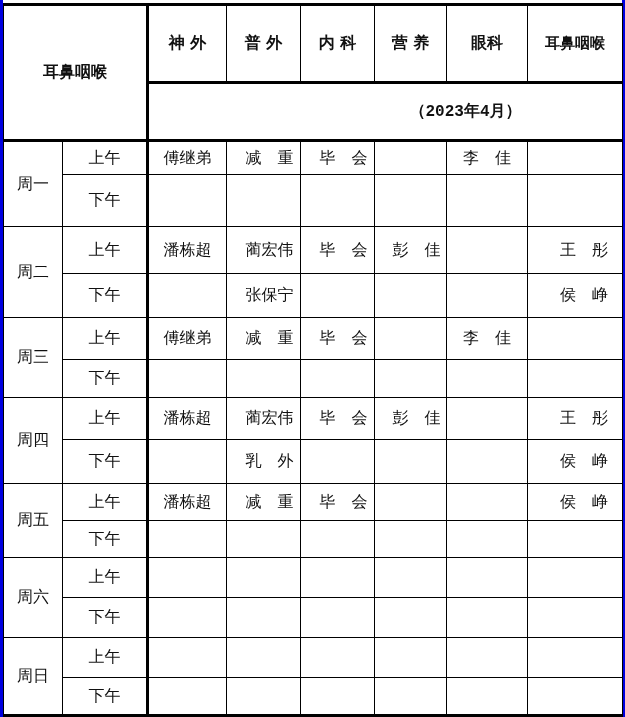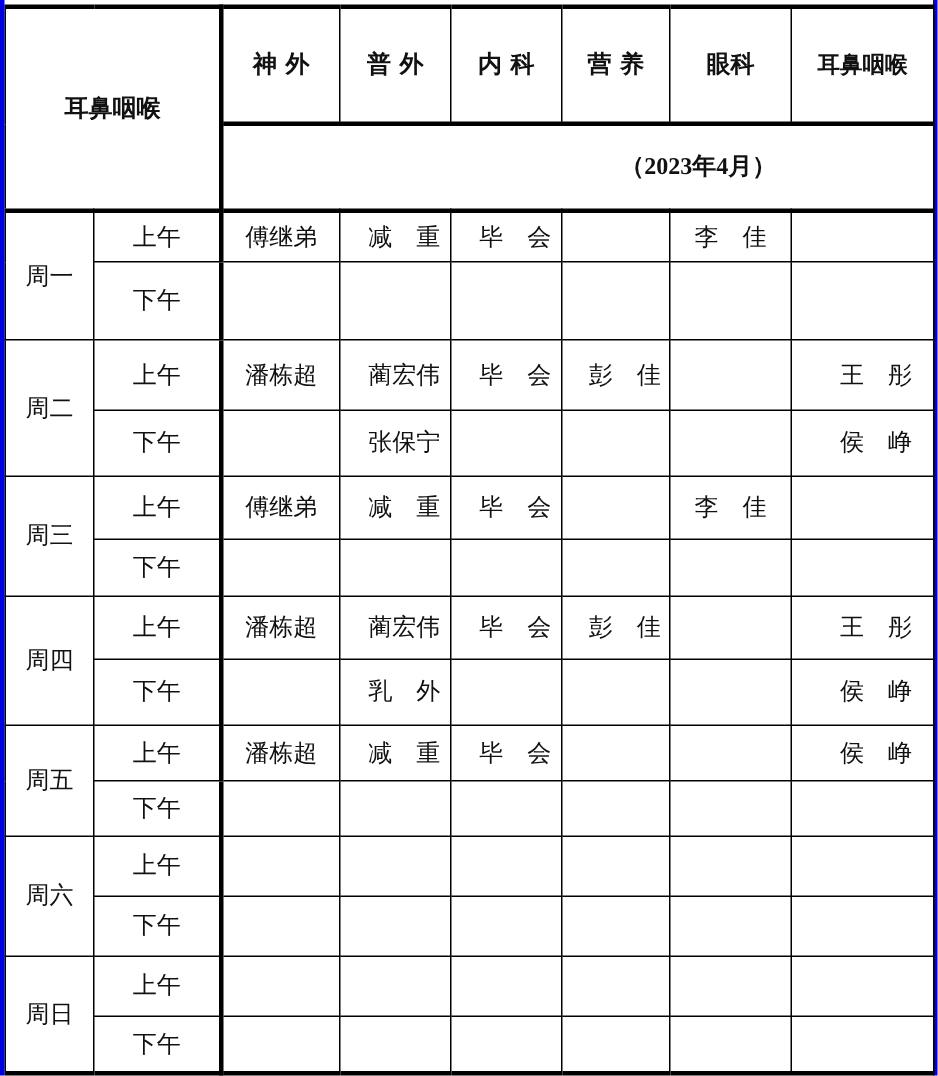--- a/index.html
+++ b/index.html
@@ -5,21 +5,21 @@
   html, body { margin:0; padding:0; background:#ffffff; }
   body { width:625px; height:717px; position:relative; overflow:hidden;
          font-family:"DejaVu Sans", sans-serif; }
   .bar-left { position:absolute; left:0; top:0; width:3px; height:717px; background:#0000e0; }
   .bar-right { position:absolute; left:622px; top:0; width:3px; height:717px; background:#0000e0; }
   table.sched { position:absolute; left:3px; top:3px; border-collapse:collapse; table-layout:fixed; }
   table.sched td { border:1.5px solid #000; padding:0; text-align:center; vertical-align:middle;
                    font-size:16px; color:#111; overflow:hidden; white-space:nowrap; }
   .hdr { font-family:"DejaVu Serif", serif; font-weight:bold; font-size:18px; color:#000; }
   .hdr.ent { font-size:15px; }
-  .month { font-family:Liberation Serif, serif; font-weight:bold; font-size:17px; text-align:left; padding-left:160px !important; }
+  .month { font-family:Liberation Mono, monospace; font-weight:bold; font-size:17px; text-align:left; padding-left:160px !important; }
   .thickR { border-right:3px solid #000 !important; }
   .thickB { border-bottom:3px solid #000 !important; }
   .thickT { border-top:3px solid #000 !important; }
   .day { font-size:16px;margin-top:40px; }
   .ampm { font-size:16px; }
   .lft { text-align:right; padding-left:12px !important; }
   .rgt { text-align:center !important; padding-left:18px !important; }
 </style>
 </head>
 <body>

